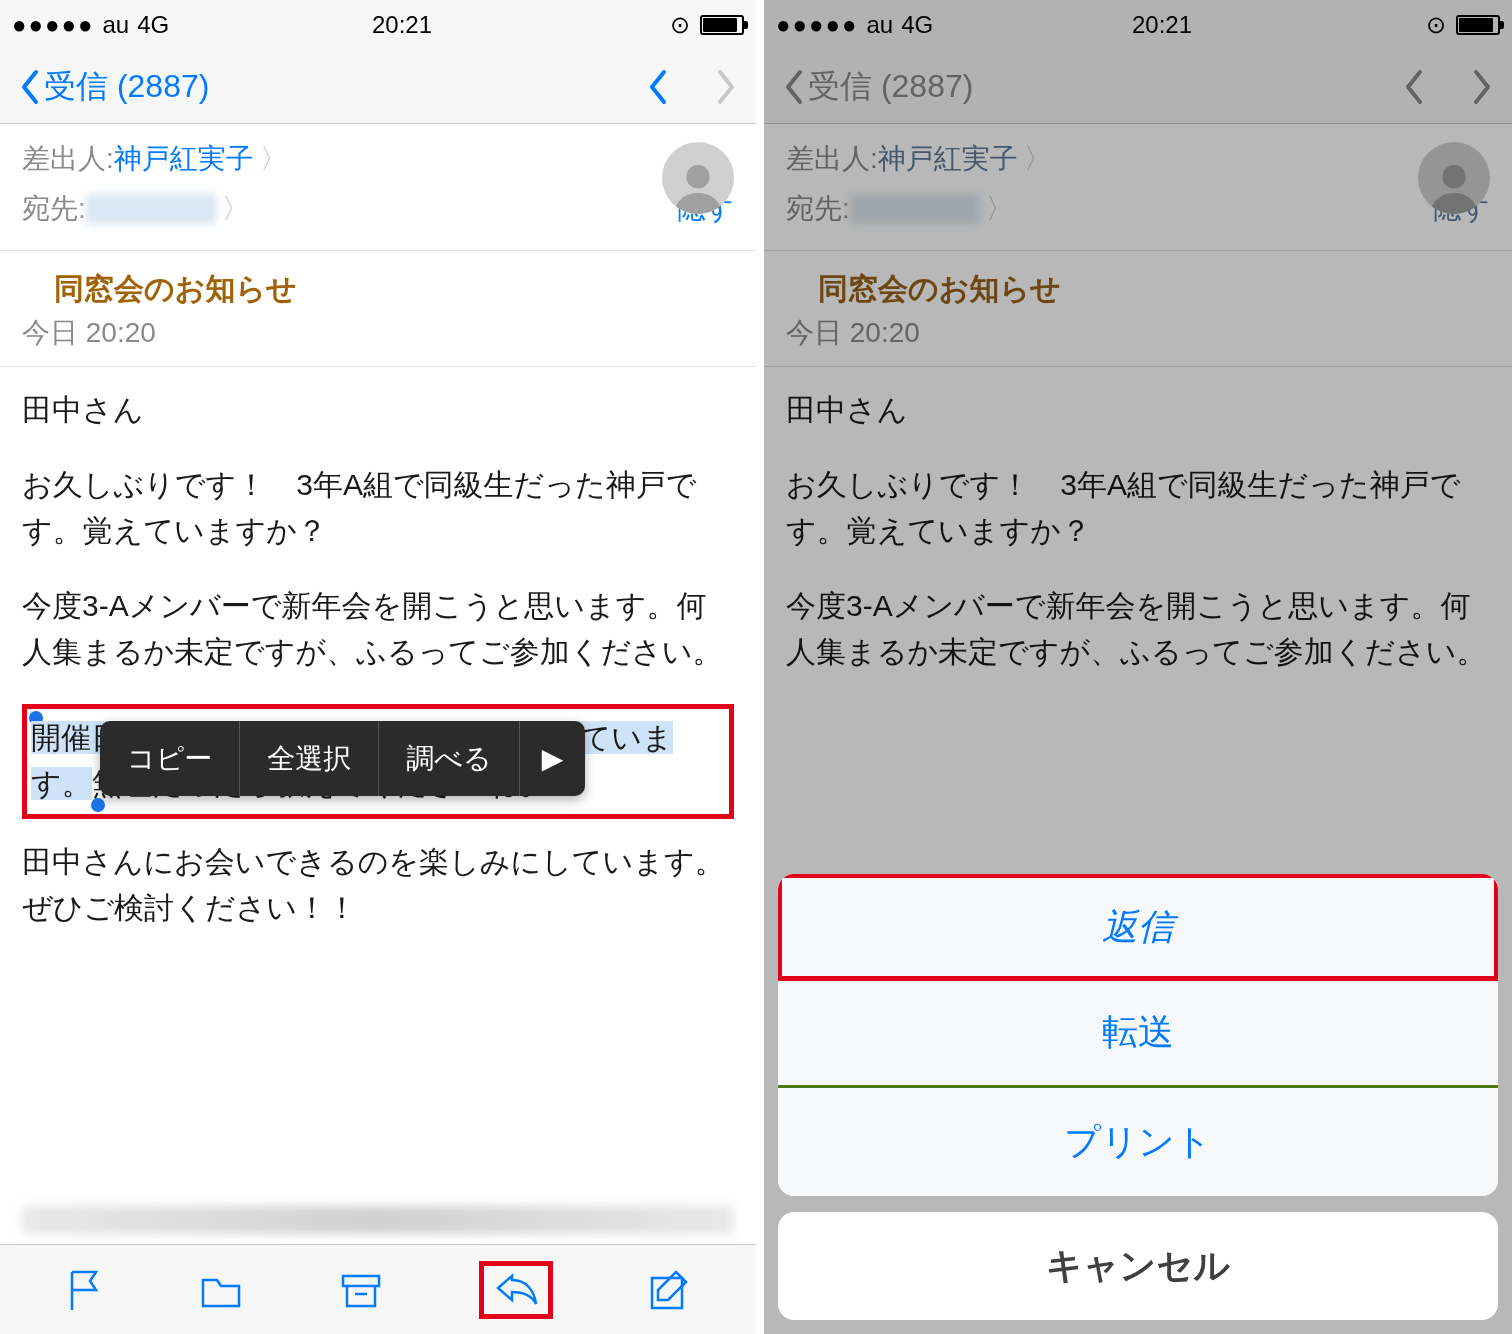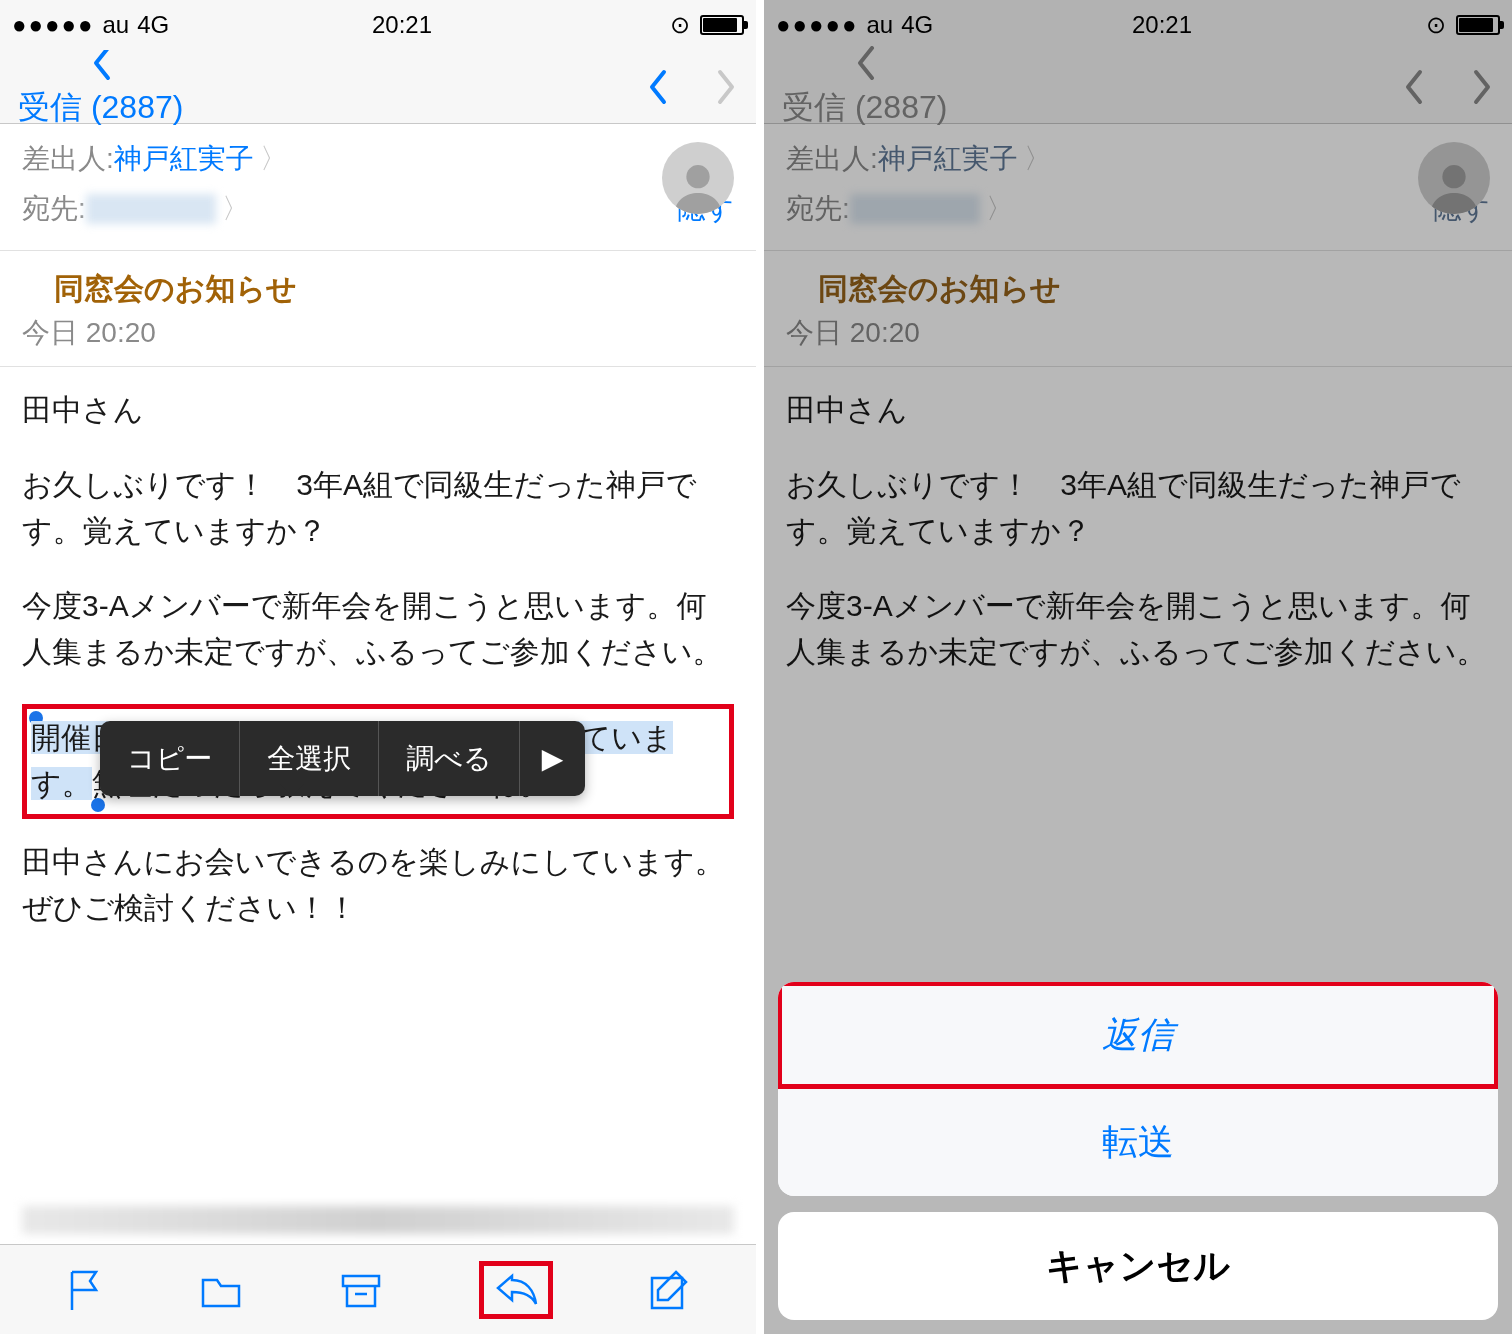--- a/index.html
+++ b/index.html
@@ -12,21 +12,21 @@
   .status-bar { height: 50px; background: #f7f7f7; display: flex; align-items: center; padding: 0 12px; font-size: 24px; color: #000; position: relative; }
   .status-left { display: flex; align-items: center; gap: 8px; }
   .dots { letter-spacing: 2px; }
   .status-center { position: absolute; left: 50%; transform: translateX(-50%); font-weight: 400; font-size: 24px; margin-left: 24px; }
   .status-right { margin-left: auto; display: flex; align-items: center; gap: 10px; }
   .battery { display: inline-block; width: 44px; height: 20px; border: 2px solid #000; border-radius: 3px; position: relative; }
   .battery::after { content: ''; position: absolute; right: -6px; top: 4px; width: 4px; height: 8px; background: #000; border-radius: 0 2px 2px 0; }
   .battery-fill { position: absolute; left: 1px; top: 1px; bottom: 1px; width: 85%; background: #000; border-radius: 1px; }
 
   .nav-bar { height: 74px; background: #f7f7f7; border-bottom: 1px solid #c8c8c8; display: flex; align-items: center; padding: 0 18px; }
-  .nav-back { display: flex; align-items: center; color: #007aff; font-size: 32px; gap: 4px; flex-direction: column; }
+  .nav-back { display: flex; align-items: center; color: #007aff; font-size: 32px; gap: 4px; }
   .nav-arrows { margin-left: auto; display: flex; gap: 48px; }
   .nav-arrows svg path { stroke: #007aff; }
   .nav-arrows .disabled path { stroke: #c8c8c8; }
   .phone.right .nav-back { color: #8a8a8a; }
   .phone.right .nav-arrows svg path { stroke: #8a8a8a; }
 
   .meta { padding: 16px 22px 10px 22px; border-bottom: 1px solid #e1e1e1; position: relative; }
   .meta-row { display: flex; align-items: center; font-size: 28px; margin-bottom: 12px; }
   .meta-label { color: #8a8a8a; text-align: center; }
   .meta-value { color: #007aff; margin-left: 0; }
@@ -59,21 +59,21 @@
   .toolbar svg { stroke: #007aff; fill: none; stroke-width: 2.5; }
   .tb-highlight { border: 5px solid #e2001a; padding: 2px 8px; }
 
   .blur-strip { height: 28px; background: linear-gradient(90deg,#e8e8e8,#d0d0d0,#e8e8e8); filter: blur(5px); margin: 0 22px 10px 22px; }
 
   .action-sheet { position: absolute; left: 0; right: 0; bottom: 0; z-index: 10; padding: 0 14px 14px 14px; }
   .sheet-group { background: #eef0f2; border-radius: 16px; overflow: hidden; margin-bottom: 16px; }
   .sheet-btn { height: 108px; display: flex; align-items: center; justify-content: center; font-size: 36px; color: #007aff; border-bottom: 3px solid #4d7c0f; background: #f7f8fa; }
   .sheet-btn:last-child { border-bottom: none; }
   .sheet-btn.hl { border: 5px solid #e2001a; margin: -1px; position: relative; font-style: italic; }
-  .sheet-cancel { background: #fff; border-radius: 16px; height: 108px; display: flex; align-items: center; justify-content: center; font-size: 36px; font-weight: 700; color: #000000; }
+  .sheet-cancel { background: #fff; border-radius: 16px; height: 108px; display: flex; align-items: center; justify-content: center; font-size: 36px; font-weight: 700; color: #404040; }
 </style>
 </head>
 <body>
 
 <div class="phone left">
   <div class="status-bar">
     <div class="status-left">
       <span class="dots">●●●●●</span>
       <span>au</span>
       <span>4G</span>
@@ -235,16 +235,17 @@
   <div class="body-text">
     <p>田中さん</p>
     <p>お久しぶりです！　3年A組で同級生だった神戸です。覚えていますか？</p>
     <p>今度3-Aメンバーで新年会を開こうと思います。何人集まるか未定ですが、ふるってご参加ください。</p>
   </div>
 
   <div class="action-sheet">
     <div class="sheet-group">
       <div class="sheet-btn hl">返信</div>
       <div class="sheet-btn">転送</div>
+      <div class="sheet-btn">プリント</div>
     </div>
     <div class="sheet-cancel">キャンセル</div>
   </div>
 </div>
 
 </body></html>

